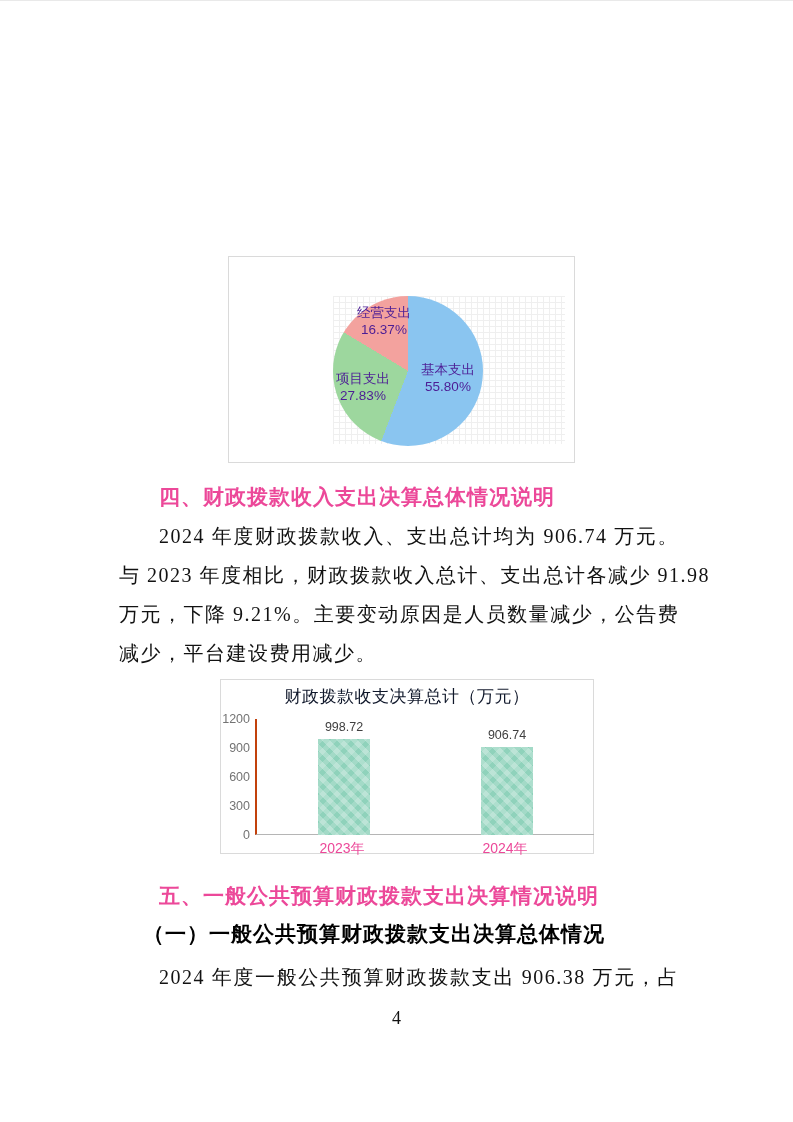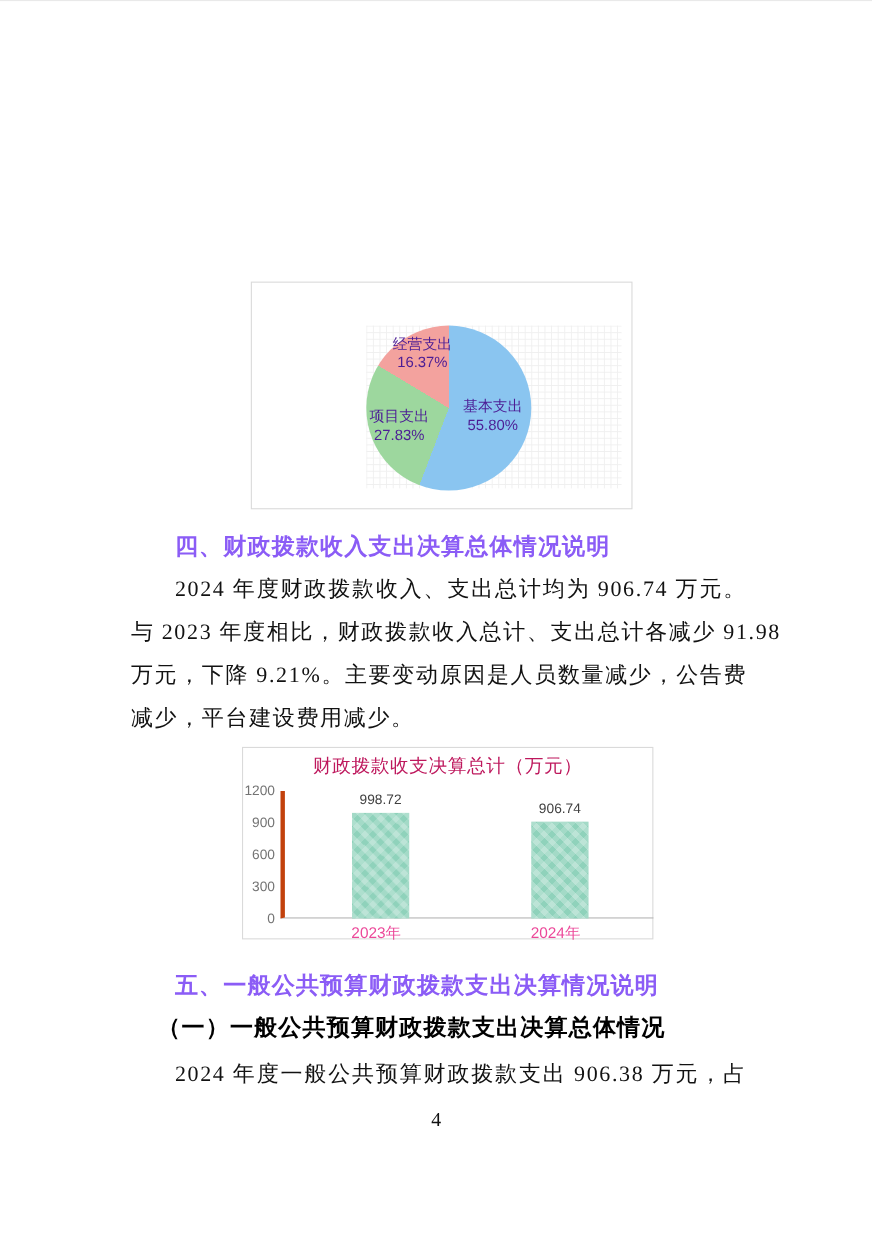--- a/index.html
+++ b/index.html
@@ -37,21 +37,21 @@
   #p2 .para-line { line-height: 39px; }
   #p3 { top: 957px; }
 
   .heading {
     position: absolute;
     left: 119px;
     width: 600px;
     font-family: "Liberation Sans", sans-serif;
     font-weight: bold;
     font-size: 21px;
-    color: #8b5cf6;
+    color: #ec4899;
     letter-spacing: 1px;
     text-indent: 40px;
     white-space: nowrap;
   }
   #heading4 { top: 482px; }
   #heading5 { top: 881px; }
   #subheading51 {
     position: absolute;
     left: 119px;
     top: 919px;
@@ -117,21 +117,21 @@
 
   
   #bar-panel { left: 220px; top: 678px; width: 374px; height: 175px; }
   .bar-title {
     position: absolute;
     top: 5px; left: 0;
     width: 100%;
     text-align: center;
     font-family: "Liberation Sans", sans-serif;
     font-size: 17px;
-    color: #be185d;
+    color: #0f172a;
     letter-spacing: 0.5px;
     white-space: nowrap;
   }
   .ytick {
     position: absolute;
     left: 0;
     width: 29px;
     text-align: right;
     font-family: "Liberation Sans", sans-serif;
     font-size: 12.5px;
@@ -141,21 +141,21 @@
   #ytick-0 { top: 30px; }
   #ytick-1 { top: 59px; }
   #ytick-2 { top: 88px; }
   #ytick-3 { top: 117px; }
   #ytick-4 { top: 146px; }
 
   .plot-area {
     position: absolute;
     left: 34px; top: 39px;
     width: 339px; height: 116px;
-    border-left: 4px solid #c2410c;
+    border-left: 2px solid #c2410c;
     border-bottom: 1px solid #b5b5b5;
   }
   .bar-wrap {
     position: absolute;
     top: 0; height: 116px;
     width: 52px;
     display: flex;
     flex-direction: column;
     justify-content: flex-end;
     align-items: center;

